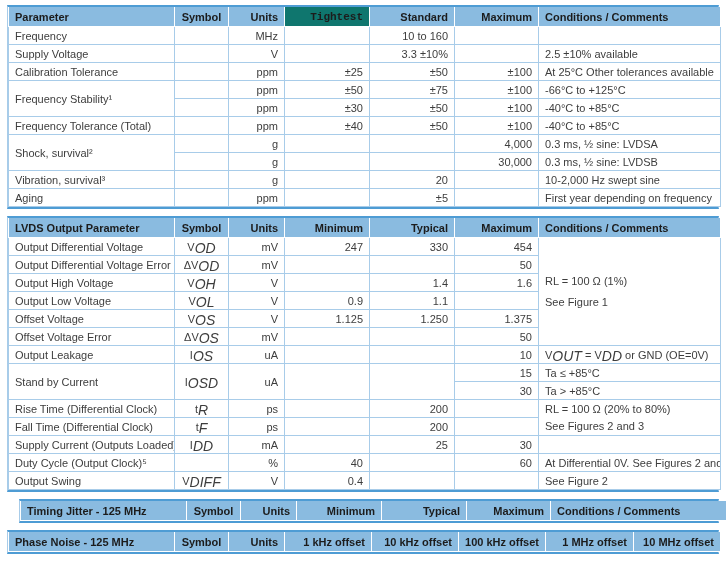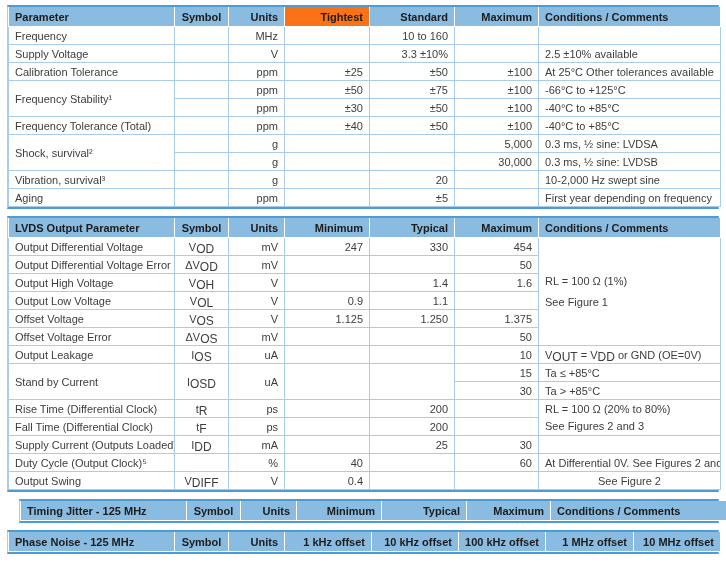--- a/index.html
+++ b/index.html
@@ -33,21 +33,21 @@
     height:17px; padding:0 6px;
     vertical-align:middle;
     white-space:nowrap; overflow:hidden;
   }
   .al { text-align:left; }
   .ac { text-align:center; }
   .ar { text-align:right; }
   td.ml { white-space:normal; }
   td.gap-lg { line-height:21px; }
   td.gap-sm { line-height:17px; }
-  sub { font-size:12px; vertical-align:-2px; line-height:0; }
+  sub { font-size:14px; vertical-align:-2px; line-height:0;font-style:italic; }
 </style>
 </head>
 <body>
 
 <div class="doc">
   <div class="section" style="border-color: rgb(78, 156, 212) rgb(168, 204, 233);">
     <table>
         <colgroup>
           <col style="width: 166px;">
           <col style="width: 54px;">
@@ -55,21 +55,21 @@
           <col style="width: 85px;">
           <col style="width: 85px;">
           <col style="width: 84px;">
           <col style="width: 182px;">
         </colgroup>
         <thead>
           <tr>
             <th class="al" style="background: rgb(138, 187, 224); color: rgb(28, 28, 28);">Parameter</th>
             <th class="ac" style="background: rgb(138, 187, 224); color: rgb(28, 28, 28);">Symbol</th>
             <th class="ar" style="background: rgb(138, 187, 224); color: rgb(28, 28, 28);">Units</th>
-            <th class="ar" style="background: #f97316; color: rgb(28, 28, 28);">Tightest</th>
+            <th class="ar" style="background: #0f766e; color: rgb(28, 28, 28); font-family: Liberation Mono, monospace;">Tightest</th>
             <th class="ar" style="background: rgb(138, 187, 224); color: rgb(28, 28, 28);">Standard</th>
             <th class="ar" style="background: rgb(138, 187, 224); color: rgb(28, 28, 28);">Maximum</th>
             <th class="al" style="background: rgb(138, 187, 224); color: rgb(28, 28, 28);">Conditions / Comments</th>
           </tr>
         </thead>
         <tbody>
           <tr>
             <td class="al" style="border-color: rgb(168, 204, 233); color: rgb(61, 61, 61);">Frequency</td>
             <td class="ac" style="border-color: rgb(168, 204, 233); color: rgb(61, 61, 61);"></td>
             <td class="ar" style="border-color: rgb(168, 204, 233); color: rgb(61, 61, 61);">MHz</td>
@@ -121,21 +121,21 @@
             <td class="ar" style="border-color: rgb(168, 204, 233); color: rgb(61, 61, 61);">±50</td>
             <td class="ar" style="border-color: rgb(168, 204, 233); color: rgb(61, 61, 61);">±100</td>
             <td class="al" style="border-color: rgb(168, 204, 233); color: rgb(61, 61, 61);">-40°C to +85°C</td>
           </tr>
           <tr>
             <td class="al" rowspan="2" style="border-color: rgb(168, 204, 233); color: rgb(61, 61, 61);">Shock, survival²</td>
             <td class="ac" style="border-color: rgb(168, 204, 233); color: rgb(61, 61, 61);"></td>
             <td class="ar" style="border-color: rgb(168, 204, 233); color: rgb(61, 61, 61);">g</td>
             <td class="ar" style="border-color: rgb(168, 204, 233); color: rgb(61, 61, 61);"></td>
             <td class="ar" style="border-color: rgb(168, 204, 233); color: rgb(61, 61, 61);"></td>
-            <td class="ar" style="border-color: rgb(168, 204, 233); color: rgb(61, 61, 61);">5,000</td>
+            <td class="ar" style="border-color: rgb(168, 204, 233); color: rgb(61, 61, 61);">4,000</td>
             <td class="al" style="border-color: rgb(168, 204, 233); color: rgb(61, 61, 61);">0.3 ms, ½ sine: LVDSA</td>
           </tr>
           <tr>
             <td class="ac" style="border-color: rgb(168, 204, 233); color: rgb(61, 61, 61);"></td>
             <td class="ar" style="border-color: rgb(168, 204, 233); color: rgb(61, 61, 61);">g</td>
             <td class="ar" style="border-color: rgb(168, 204, 233); color: rgb(61, 61, 61);"></td>
             <td class="ar" style="border-color: rgb(168, 204, 233); color: rgb(61, 61, 61);"></td>
             <td class="ar" style="border-color: rgb(168, 204, 233); color: rgb(61, 61, 61);">30,000</td>
             <td class="al" style="border-color: rgb(168, 204, 233); color: rgb(61, 61, 61);">0.3 ms, ½ sine: LVDSB</td>
           </tr>
@@ -289,21 +289,21 @@
             <td class="ar" style="border-color: rgb(168, 204, 233); color: rgb(61, 61, 61);">60</td>
             <td class="al" style="border-color: rgb(168, 204, 233); color: rgb(61, 61, 61);">At Differential 0V. See Figures 2 and 3.</td>
           </tr>
           <tr>
             <td class="al" style="border-color: rgb(168, 204, 233); color: rgb(61, 61, 61);">Output Swing</td>
             <td class="ac" style="border-color: rgb(168, 204, 233); color: rgb(61, 61, 61);">V<sub>DIFF</sub></td>
             <td class="ar" style="border-color: rgb(168, 204, 233); color: rgb(61, 61, 61);">V</td>
             <td class="ar" style="border-color: rgb(168, 204, 233); color: rgb(61, 61, 61);">0.4</td>
             <td class="ar" style="border-color: rgb(168, 204, 233); color: rgb(61, 61, 61);"></td>
             <td class="ar" style="border-color: rgb(168, 204, 233); color: rgb(61, 61, 61);"></td>
-            <td class="al" style="border-color: rgb(168, 204, 233); color: rgb(61, 61, 61); text-align: center;">See Figure 2</td>
+            <td class="al" style="border-color: rgb(168, 204, 233); color: rgb(61, 61, 61);">See Figure 2</td>
           </tr>
         </tbody>
       </table>
   </div>
   <div class="section" style="border-color: rgb(78, 156, 212) rgb(168, 204, 233); margin-left: 12px;">
     <table>
         <colgroup>
           <col style="width: 166px;">
           <col style="width: 54px;">
           <col style="width: 56px;">

